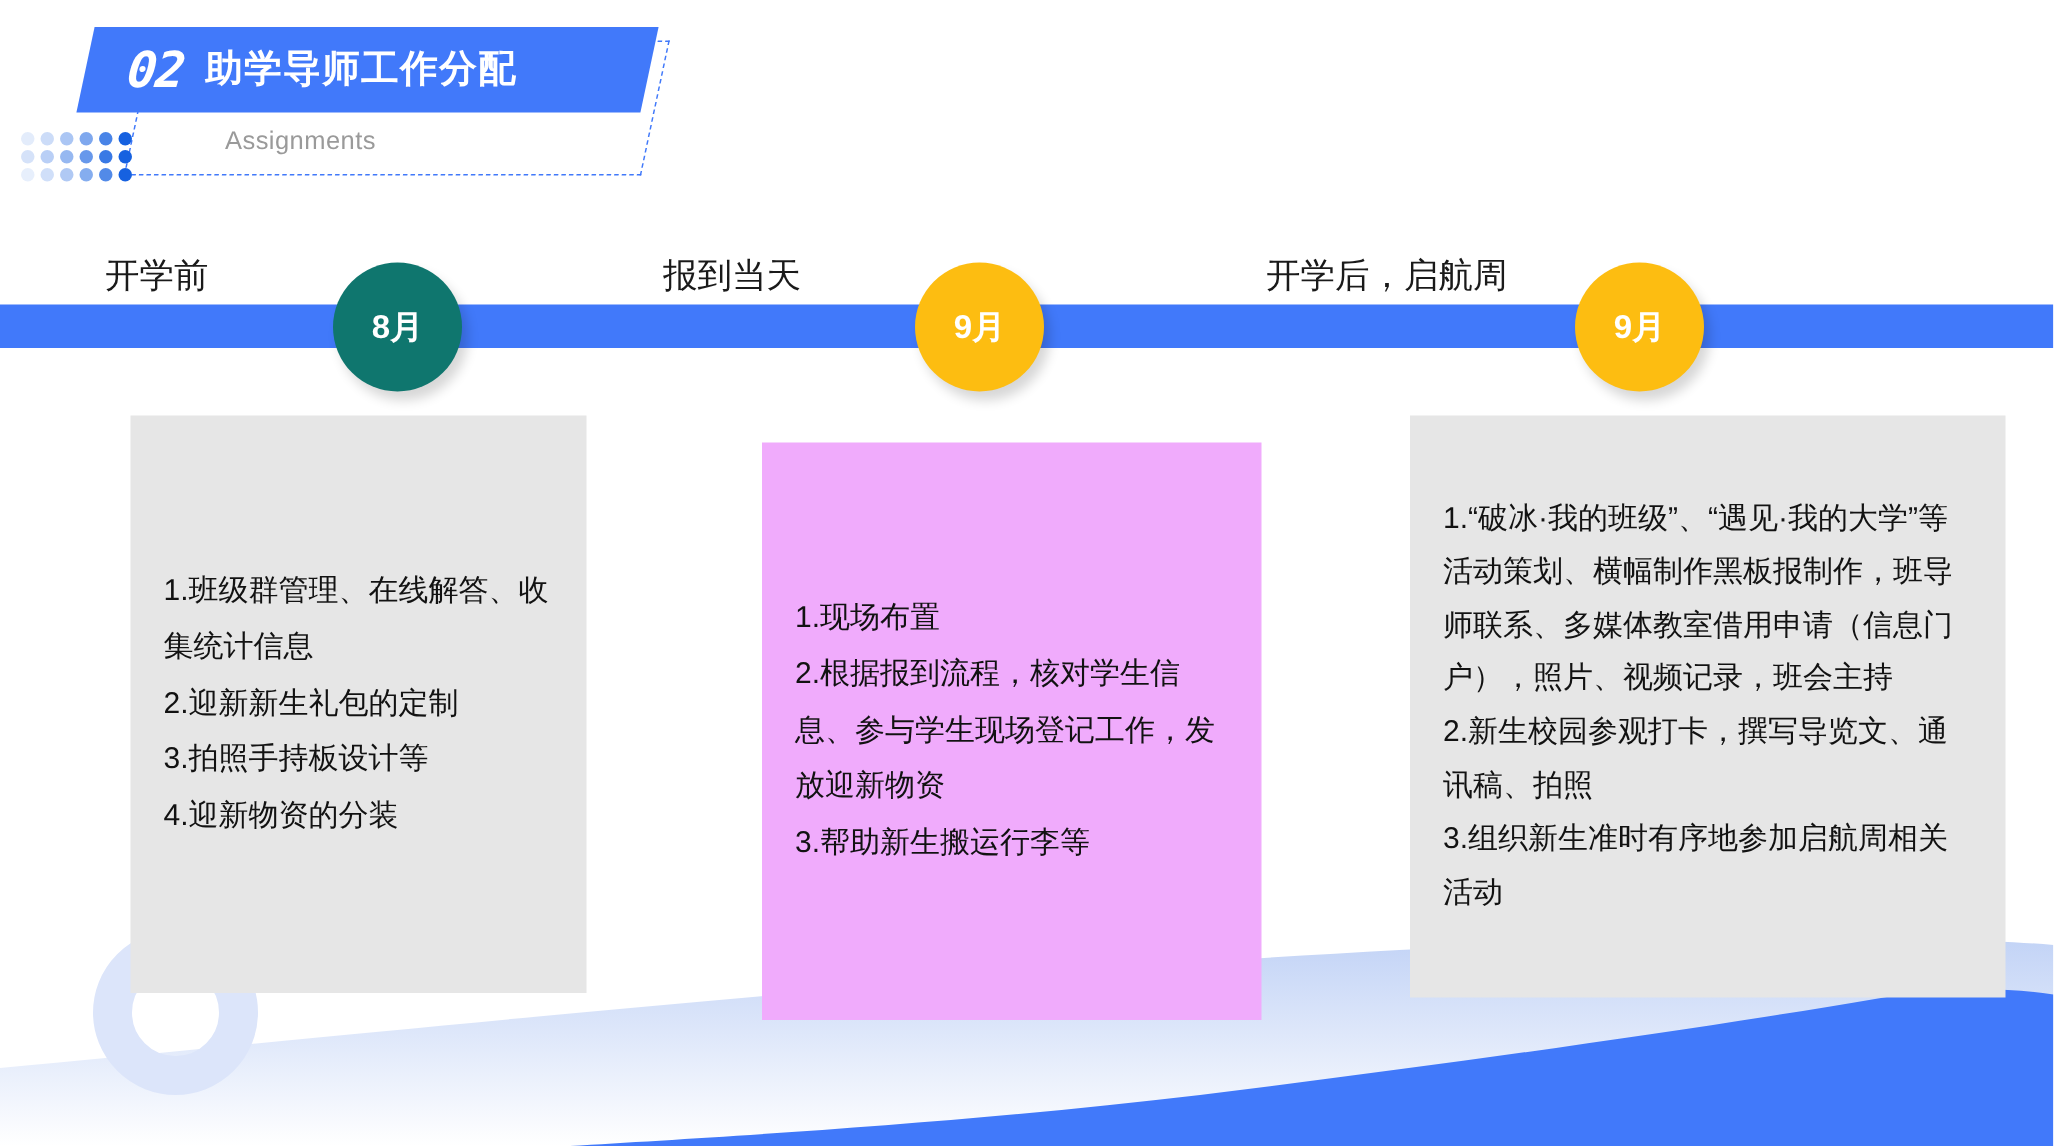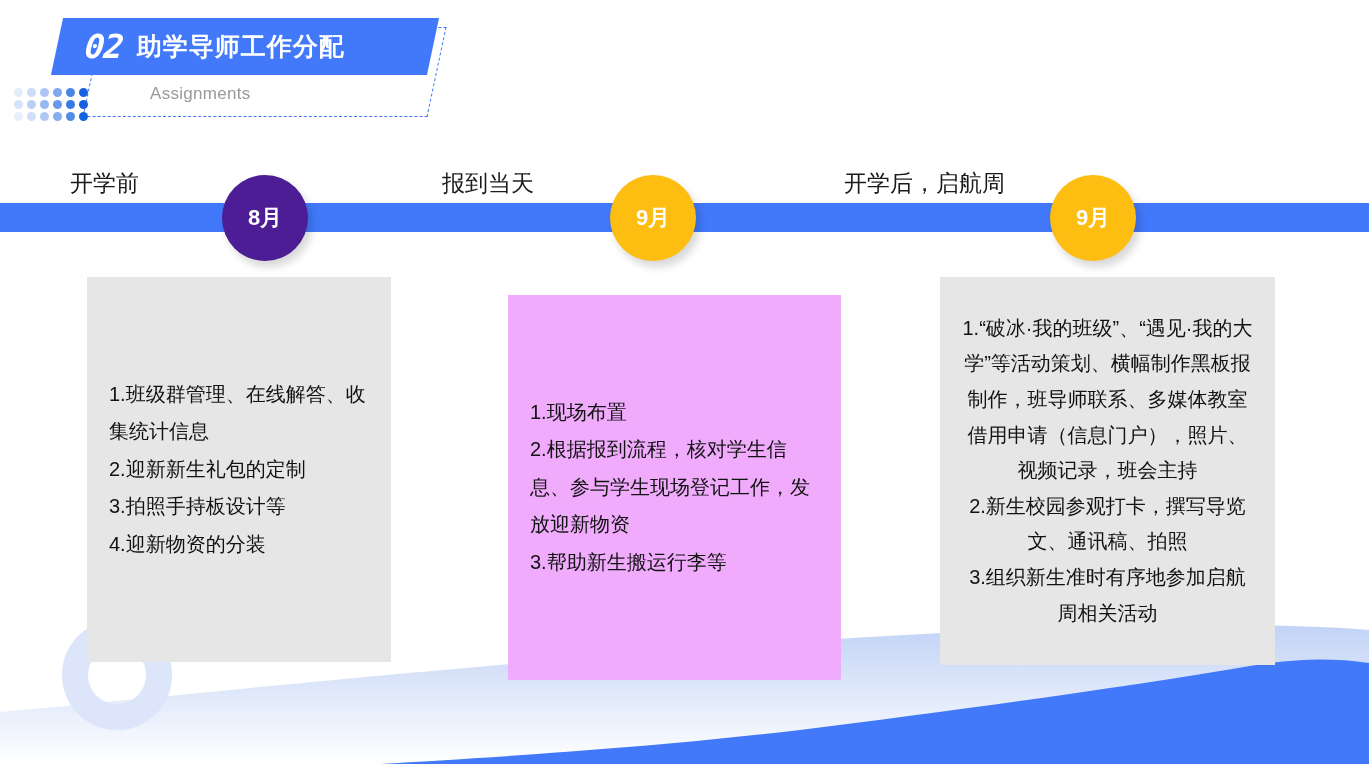--- a/index.html
+++ b/index.html
@@ -223,37 +223,37 @@
       </div>
   </div>
 
   <div class="timeline-bar"></div>
   <div id="tl-labels">
       <div class="tl-label" style="left: 70px;">开学前</div>
       <div class="tl-label" style="left: 442px;">报到当天</div>
       <div class="tl-label" style="left: 844px;">开学后，启航周</div>
     </div>
   <div id="tl-markers">
-      <div class="tl-circle" style="left: 222px; background: #4c1d95; color: rgb(255, 255, 255);">8月</div>
+      <div class="tl-circle" style="left: 222px; background: #0f766e; color: rgb(255, 255, 255);">8月</div>
       <div class="tl-circle" style="left: 610px; background: rgb(253, 189, 17); color: rgb(255, 255, 255);">9月</div>
       <div class="tl-circle" style="left: 1050px; background: rgb(253, 189, 17); color: rgb(255, 255, 255);">9月</div>
     </div>
 
   <div id="cards-layer">
       <div class="card card-1" style="left: 87px; top: 277px; width: 304px; height: 385px; background: rgb(230, 230, 230);">
         <div class="card-line wrap">1.班级群管理、在线解答、收集统计信息</div>
         <div class="card-line wrap">2.迎新新生礼包的定制</div>
         <div class="card-line wrap">3.拍照手持板设计等</div>
         <div class="card-line wrap">4.迎新物资的分装</div>
       </div>
       <div class="card card-2" style="left: 508px; top: 295px; width: 333px; height: 385px; background: #f0abfc;">
         <div class="card-line wrap">1.现场布置</div>
         <div class="card-line wrap">2.根据报到流程，核对学生信息、参与学生现场登记工作，发放迎新物资</div>
         <div class="card-line wrap">3.帮助新生搬运行李等</div>
       </div>
-      <div class="card card-3" style="left: 940px; top: 277px; width: 335px; height: 388px; background: rgb(230, 230, 230); text-align: center;">
+      <div class="card card-3" style="left: 940px; top: 277px; width: 397px; height: 388px; background: rgb(230, 230, 230);">
         <div class="card-line wrap">1.“破冰·我的班级”、“遇见·我的大学”等活动策划、横幅制作黑板报制作，班导师联系、多媒体教室借用申请（信息门户），照片、视频记录，班会主持</div>
         <div class="card-line wrap">2.新生校园参观打卡，撰写导览文、通讯稿、拍照</div>
         <div class="card-line wrap">3.组织新生准时有序地参加启航周相关活动</div>
       </div>
     </div>
 
 </div>
 
 </body></html>

